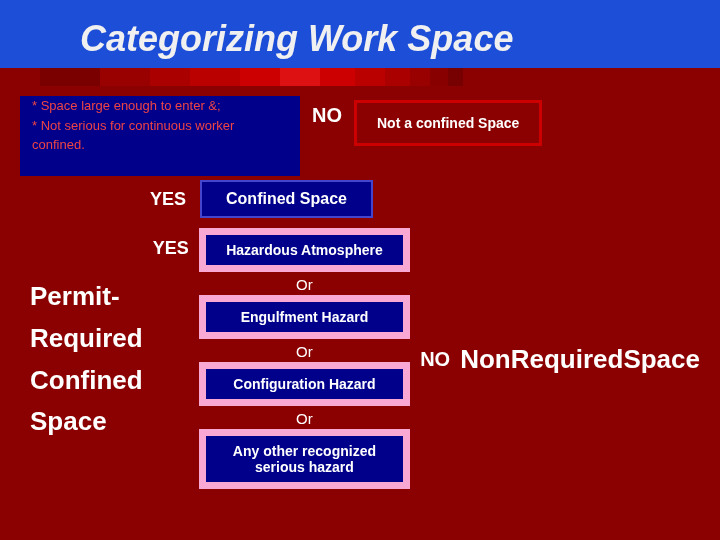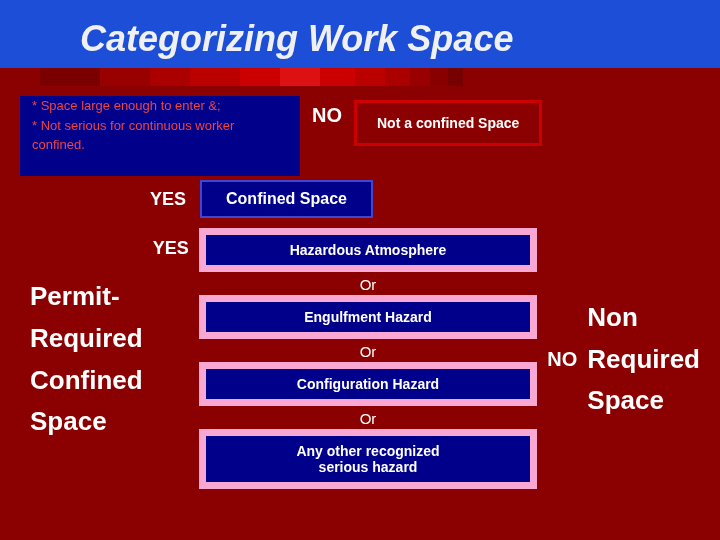--- a/index.html
+++ b/index.html
@@ -167,21 +167,21 @@
       color: white;
       font-size: 20px;
       font-weight: bold;
       margin: 0 10px;
       align-self: center;
     }
 
     
     .right-col {
       display: flex;
-      flex-direction: column;
+      flex-direction: row;
       color: white;
       font-size: 26px;
       font-weight: bold;
       min-width: 100px;
       text-align: left;
       justify-content: flex-start;
       padding-top: 0;
     }
     .right-col .word {
       display: block;

